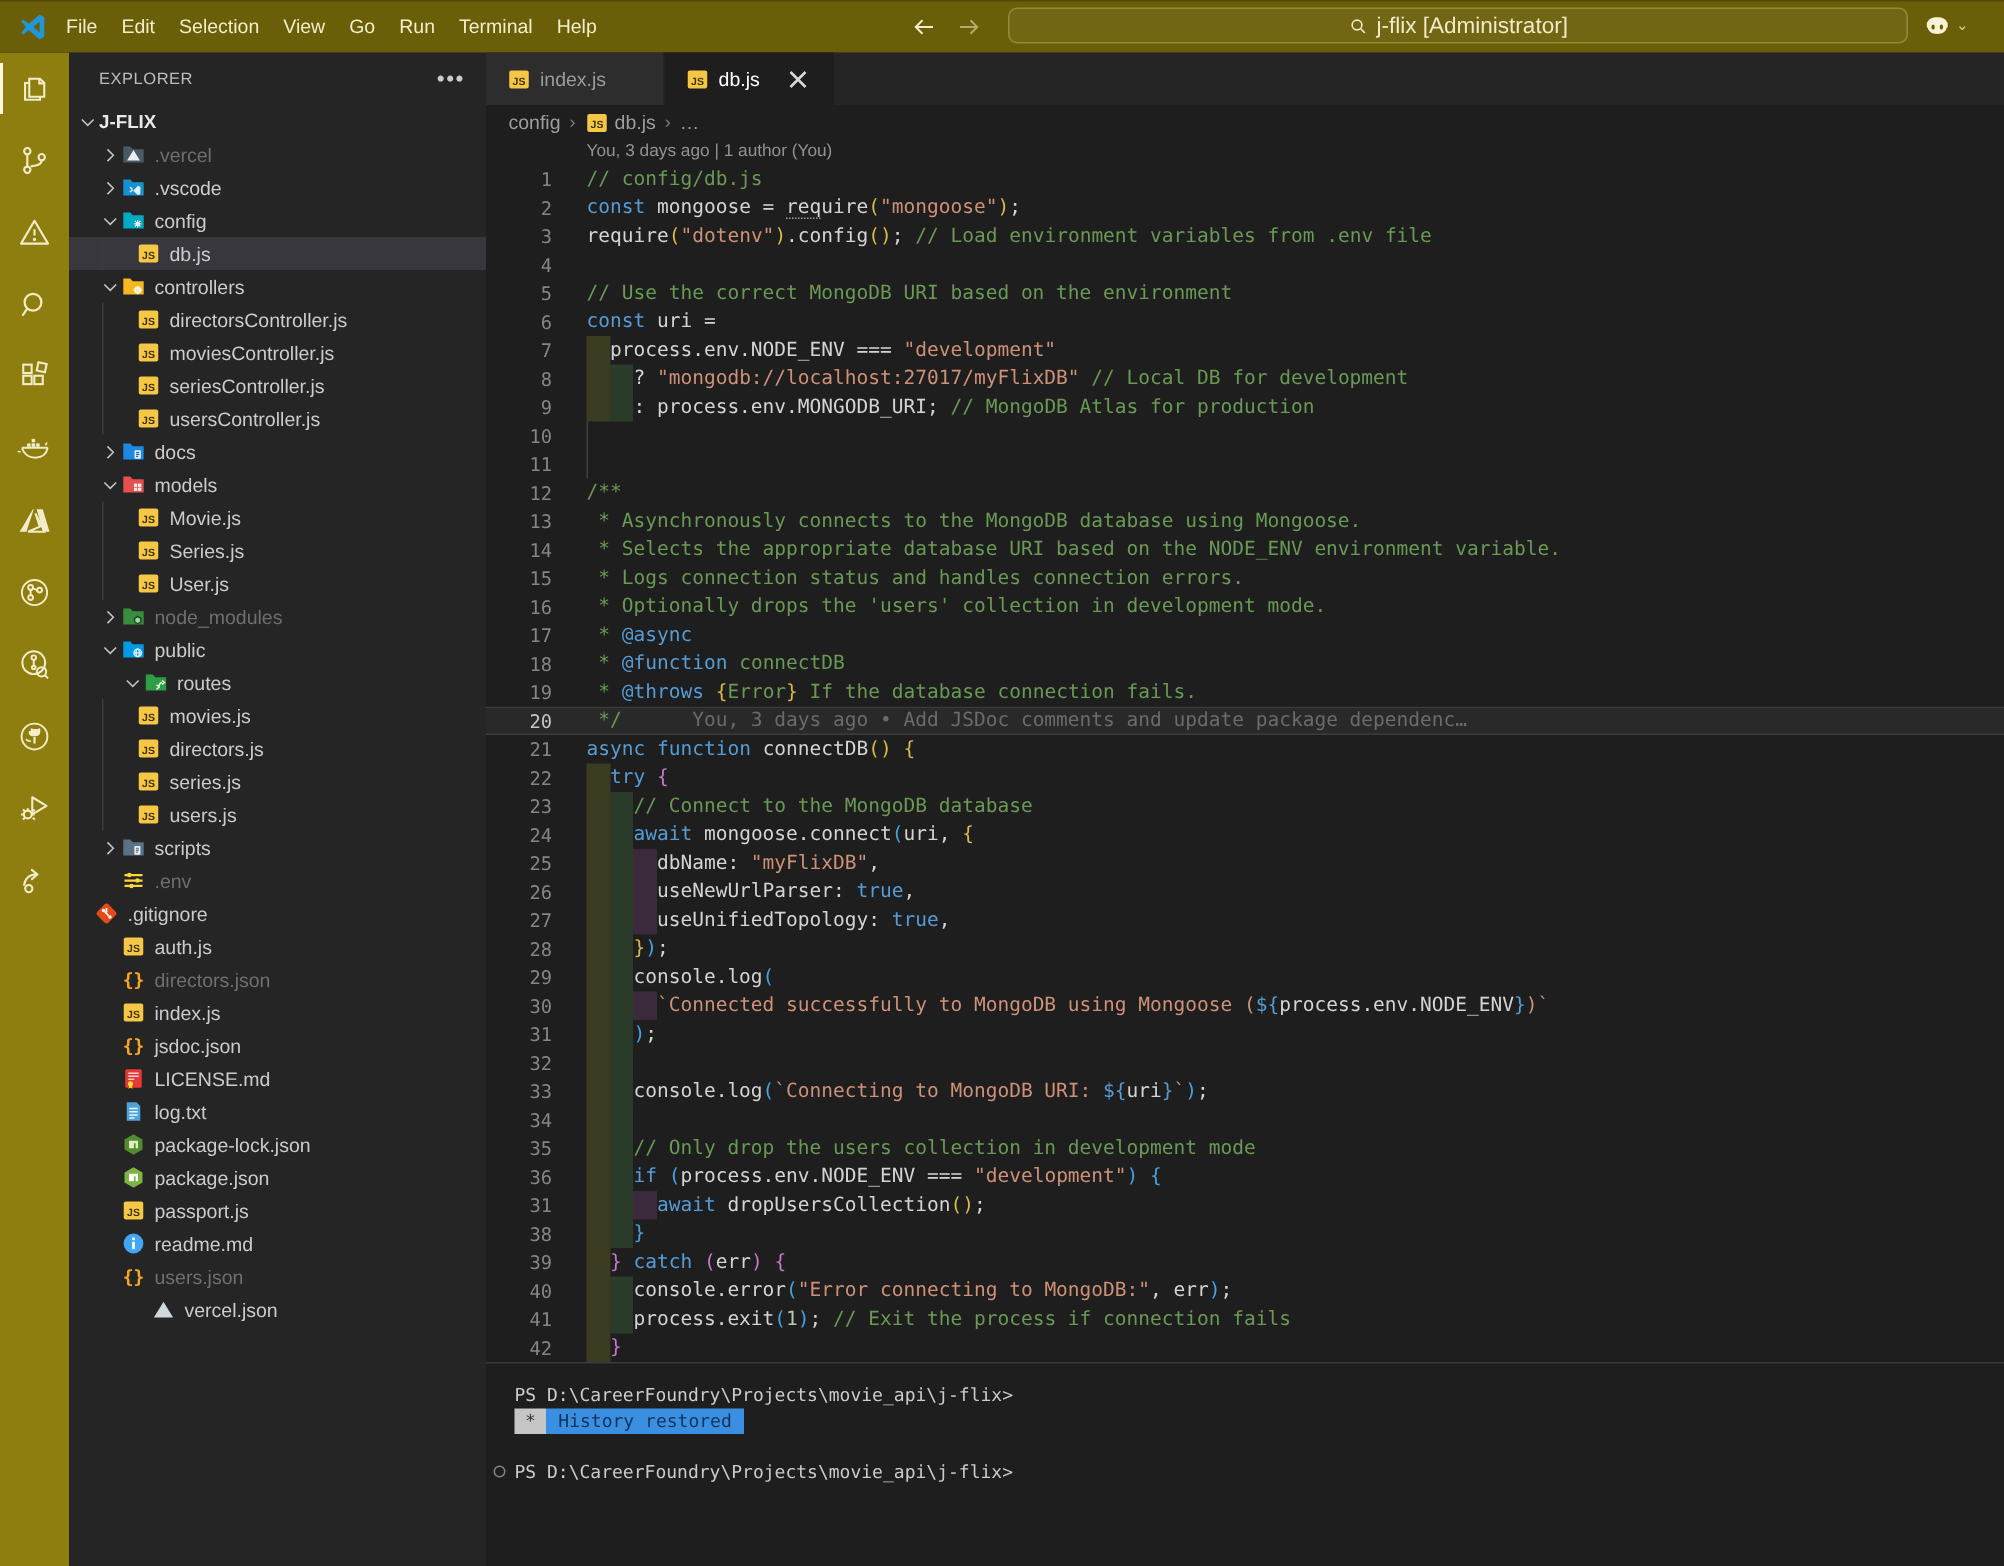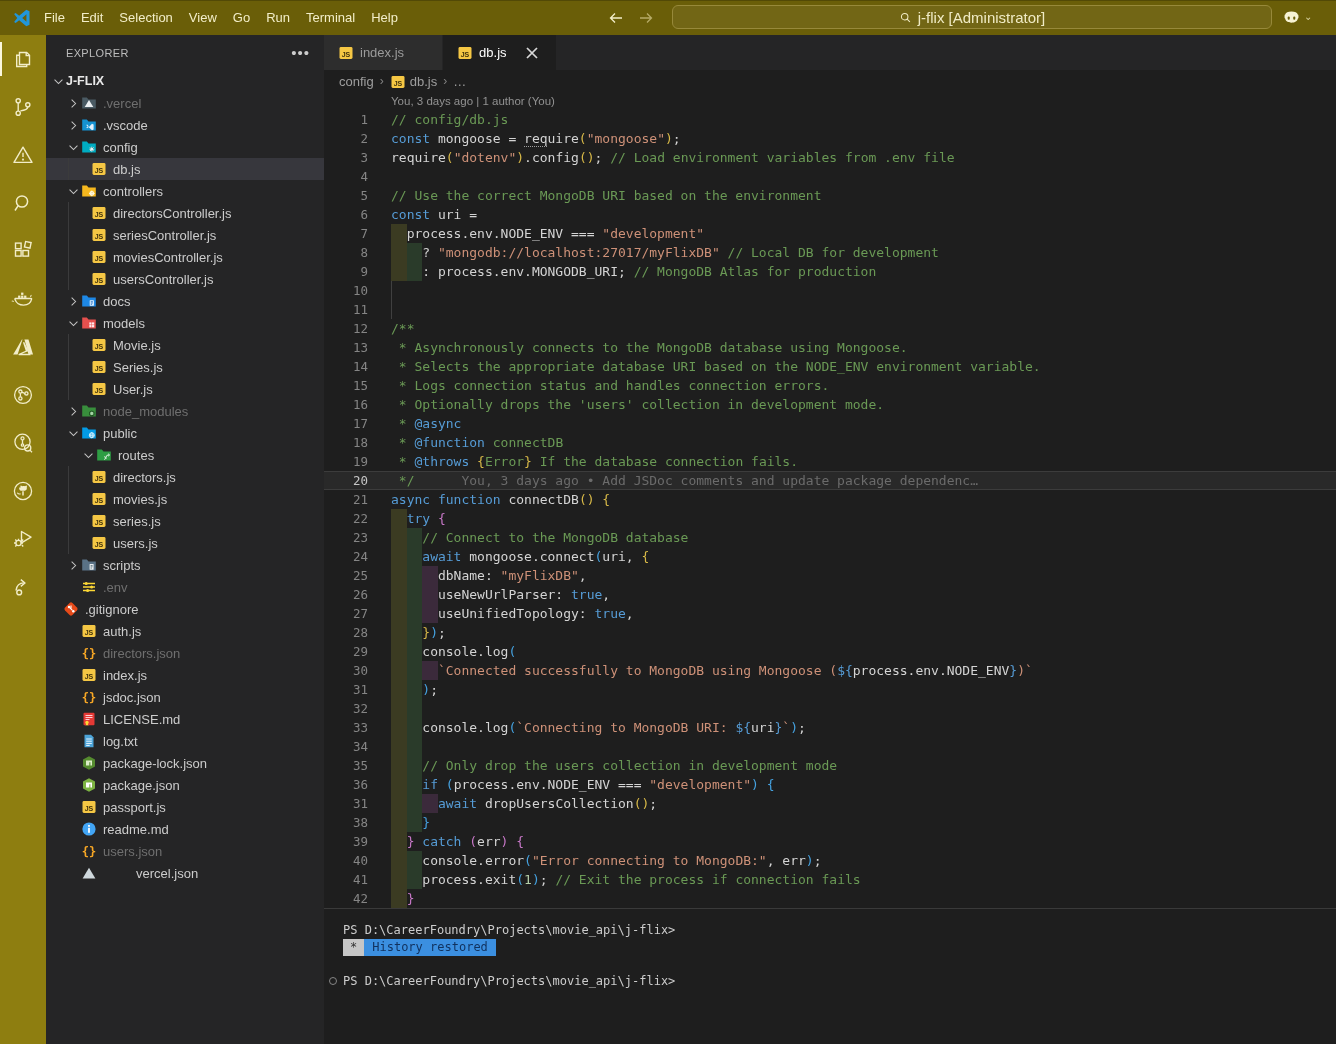--- a/index.html
+++ b/index.html
@@ -351,31 +351,31 @@
             <span class="lbl">directorsController.js</span>
           </div>
           <div class="tree-row" style="padding-left: 45px;">
             <div class="guideline"></div>
             <span class="ticon">
               <svg viewBox="0 0 16 16">
                 <rect x="1.5" y="2" width="13" height="12" rx="1.4" fill="#f5c744"></rect>
                 <text x="8" y="11.6" font-size="7" font-weight="bold" text-anchor="middle" fill="#40320b" font-family="Liberation Sans,sans-serif">JS</text>
               </svg>
             </span>
+            <span class="lbl">moviesController.js</span>
+          </div>
+          <div class="tree-row" style="padding-left: 45px;">
+            <div class="guideline"></div>
+            <span class="ticon">
+              <svg viewBox="0 0 16 16">
+                <rect x="1.5" y="2" width="13" height="12" rx="1.4" fill="#f5c744"></rect>
+                <text x="8" y="11.6" font-size="7" font-weight="bold" text-anchor="middle" fill="#40320b" font-family="Liberation Sans,sans-serif">JS</text>
+              </svg>
+            </span>
             <span class="lbl">seriesController.js</span>
-          </div>
-          <div class="tree-row" style="padding-left: 45px;">
-            <div class="guideline"></div>
-            <span class="ticon">
-              <svg viewBox="0 0 16 16">
-                <rect x="1.5" y="2" width="13" height="12" rx="1.4" fill="#f5c744"></rect>
-                <text x="8" y="11.6" font-size="7" font-weight="bold" text-anchor="middle" fill="#40320b" font-family="Liberation Sans,sans-serif">JS</text>
-              </svg>
-            </span>
-            <span class="lbl">moviesController.js</span>
           </div>
           <div class="tree-row" style="padding-left: 45px;">
             <div class="guideline"></div>
             <span class="ticon">
               <svg viewBox="0 0 16 16">
                 <rect x="1.5" y="2" width="13" height="12" rx="1.4" fill="#f5c744"></rect>
                 <text x="8" y="11.6" font-size="7" font-weight="bold" text-anchor="middle" fill="#40320b" font-family="Liberation Sans,sans-serif">JS</text>
               </svg>
             </span>
             <span class="lbl">usersController.js</span>
@@ -488,31 +488,31 @@
             <span class="lbl">routes</span>
           </div>
           <div class="tree-row" style="padding-left: 45px;">
             <div class="guideline"></div>
             <span class="ticon">
               <svg viewBox="0 0 16 16">
                 <rect x="1.5" y="2" width="13" height="12" rx="1.4" fill="#f5c744"></rect>
                 <text x="8" y="11.6" font-size="7" font-weight="bold" text-anchor="middle" fill="#40320b" font-family="Liberation Sans,sans-serif">JS</text>
               </svg>
             </span>
+            <span class="lbl">movies.js</span>
+          </div>
+          <div class="tree-row" style="padding-left: 45px;">
+            <div class="guideline"></div>
+            <span class="ticon">
+              <svg viewBox="0 0 16 16">
+                <rect x="1.5" y="2" width="13" height="12" rx="1.4" fill="#f5c744"></rect>
+                <text x="8" y="11.6" font-size="7" font-weight="bold" text-anchor="middle" fill="#40320b" font-family="Liberation Sans,sans-serif">JS</text>
+              </svg>
+            </span>
             <span class="lbl">directors.js</span>
-          </div>
-          <div class="tree-row" style="padding-left: 45px;">
-            <div class="guideline"></div>
-            <span class="ticon">
-              <svg viewBox="0 0 16 16">
-                <rect x="1.5" y="2" width="13" height="12" rx="1.4" fill="#f5c744"></rect>
-                <text x="8" y="11.6" font-size="7" font-weight="bold" text-anchor="middle" fill="#40320b" font-family="Liberation Sans,sans-serif">JS</text>
-              </svg>
-            </span>
-            <span class="lbl">movies.js</span>
           </div>
           <div class="tree-row" style="padding-left: 45px;">
             <div class="guideline"></div>
             <span class="ticon">
               <svg viewBox="0 0 16 16">
                 <rect x="1.5" y="2" width="13" height="12" rx="1.4" fill="#f5c744"></rect>
                 <text x="8" y="11.6" font-size="7" font-weight="bold" text-anchor="middle" fill="#40320b" font-family="Liberation Sans,sans-serif">JS</text>
               </svg>
             </span>
             <span class="lbl">series.js</span>
@@ -656,21 +656,21 @@
             <span class="lbl">readme.md</span>
           </div>
           <div class="tree-row dim" style="padding-left: 35px;">
             <span class="ticon">
               <svg viewBox="0 0 16 16">
                 <text x="8" y="12.5" font-size="12" font-weight="bold" text-anchor="middle" fill="#f9a825" font-family="DejaVu Sans Mono,monospace">{}</text>
               </svg>
             </span>
             <span class="lbl">users.json</span>
           </div>
-          <div class="tree-row" style="padding-left: 35px; gap: 33px;">
+          <div class="tree-row" style="padding-left: 55px;">
             <span class="ticon">
               <svg viewBox="0 0 16 16">
                 <path d="M8 2.8 14.4 13.4H1.6z" fill="#cfd8dc"></path>
               </svg>
             </span>
             <span class="lbl">vercel.json</span>
           </div>
         </div>
     </div>
     <div class="editor-col">

